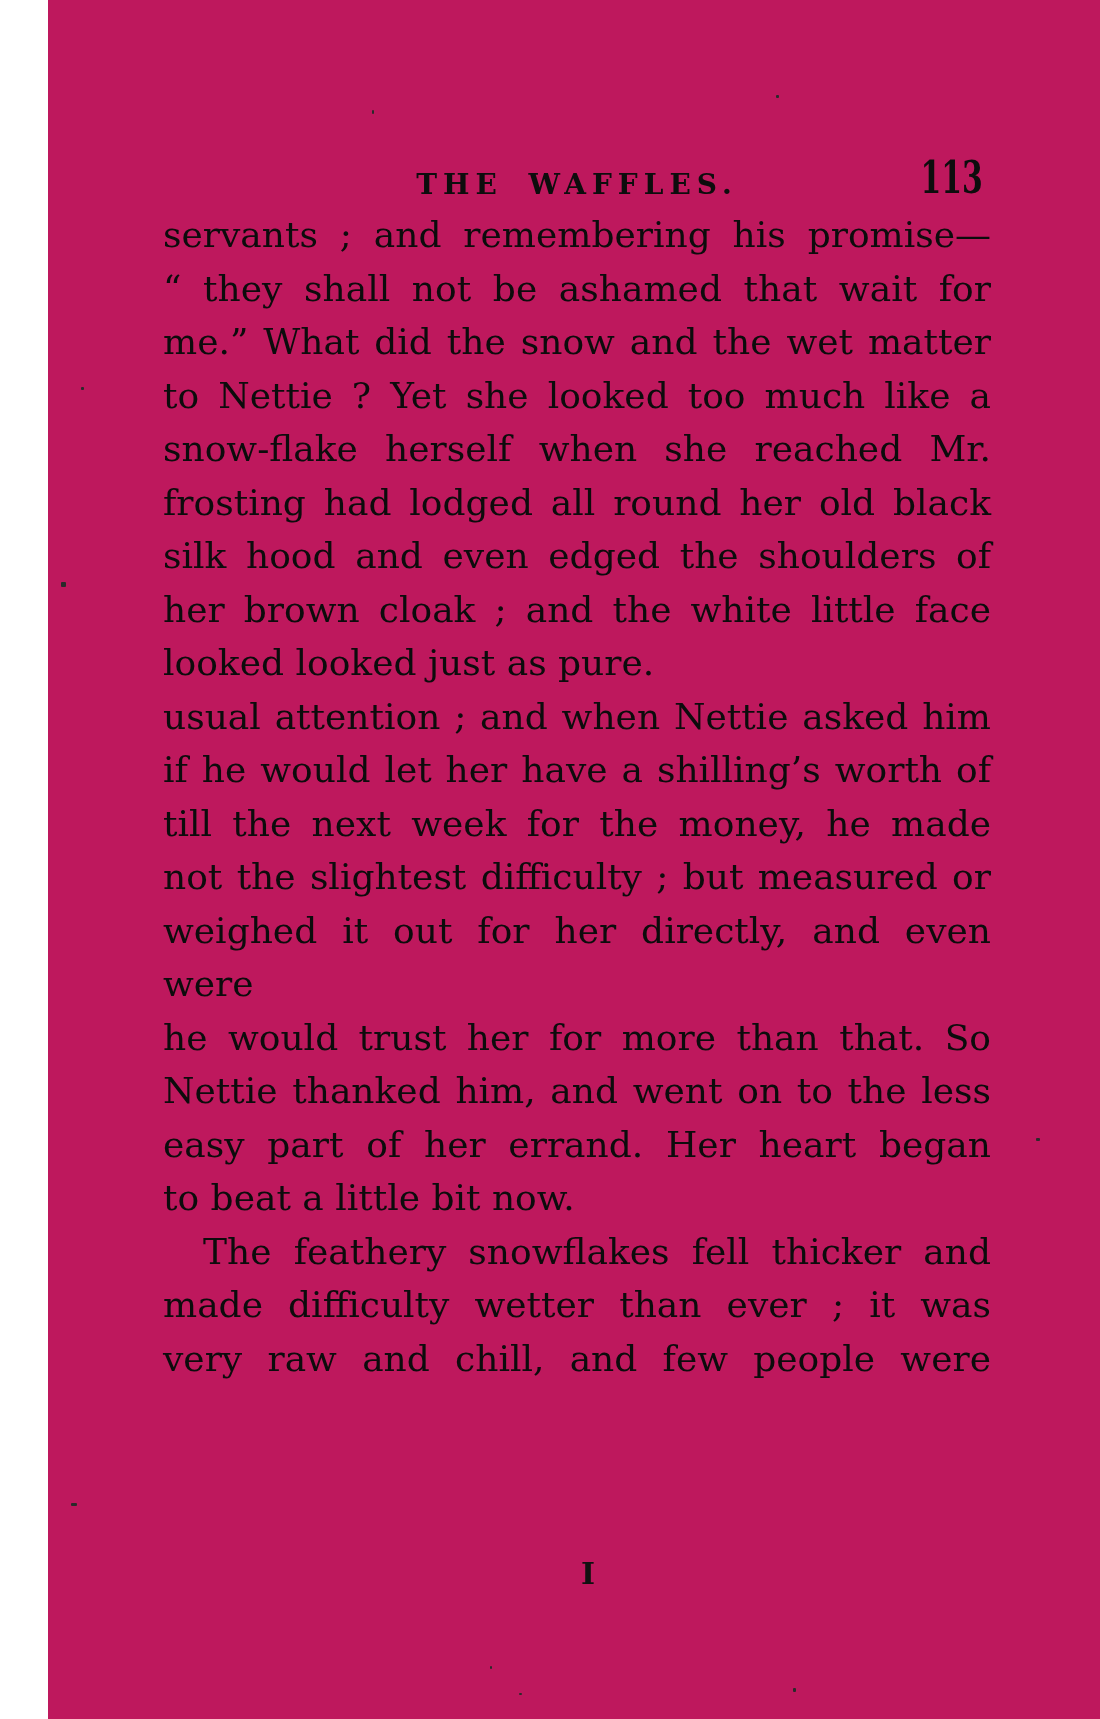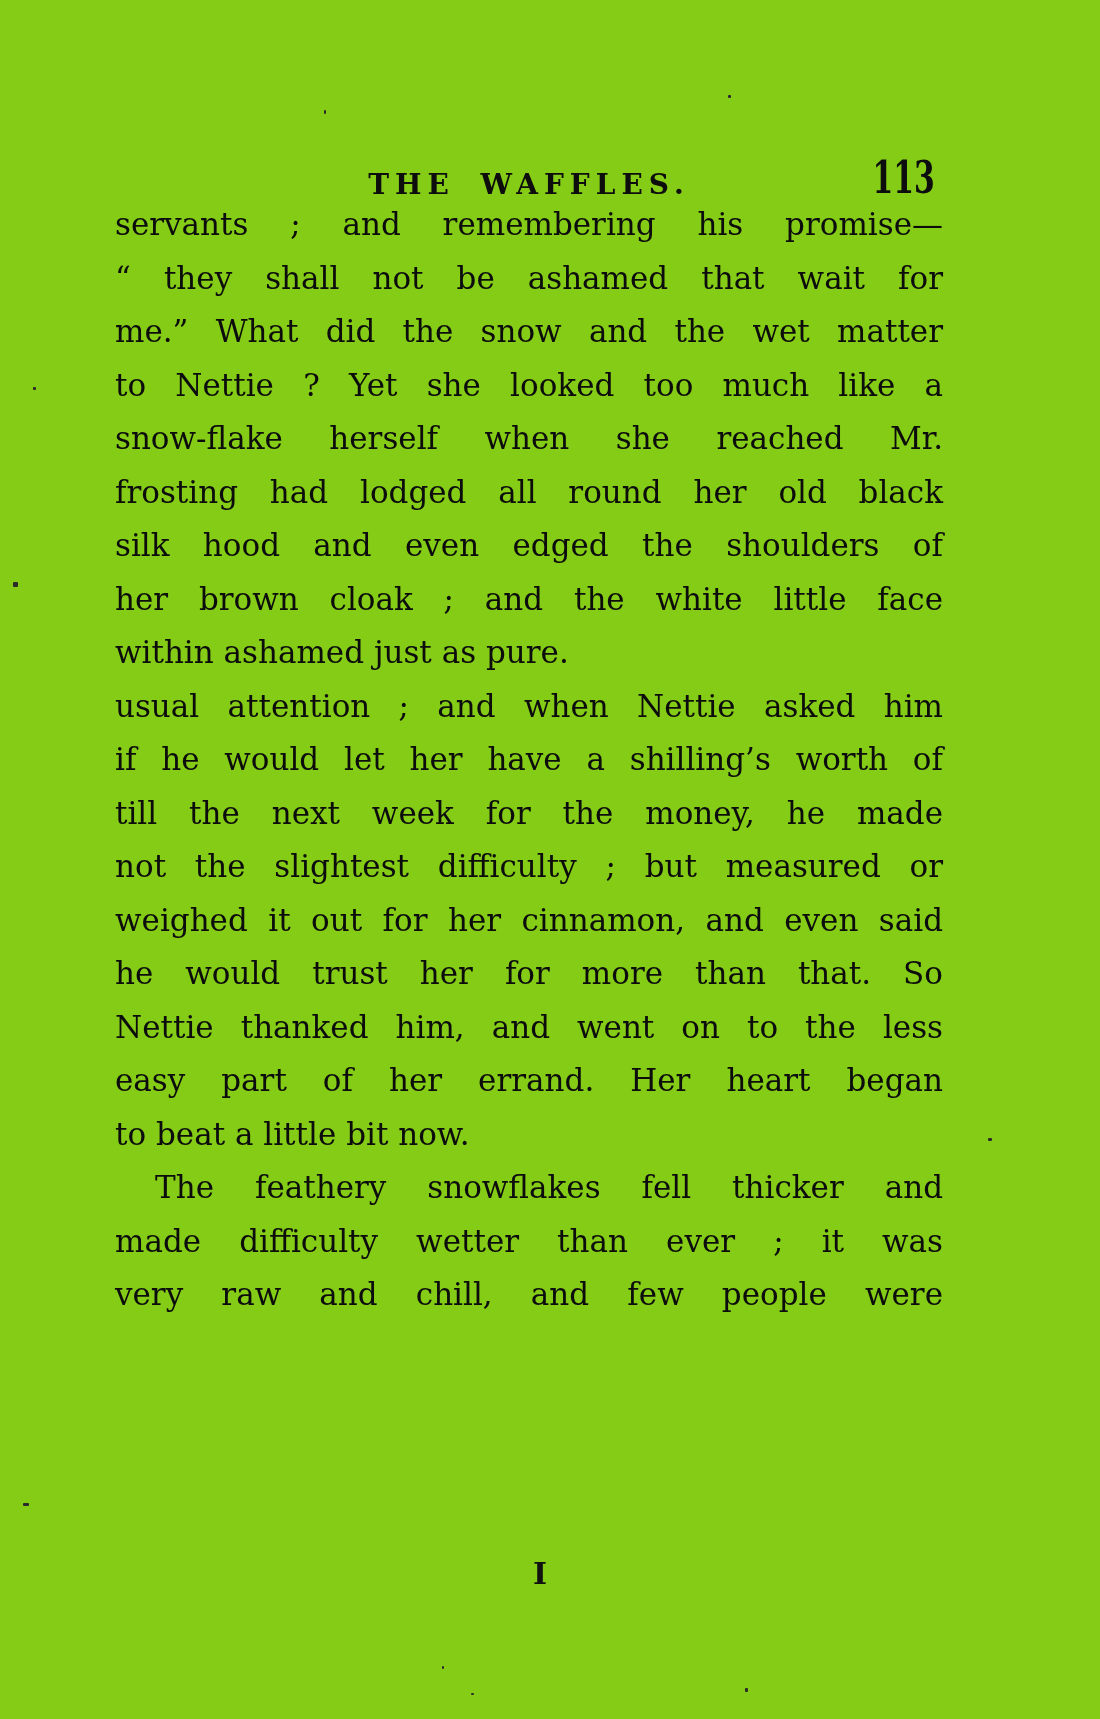--- a/index.html
+++ b/index.html
@@ -5,22 +5,23 @@
   html, body { margin: 0; padding: 0; }
   body {
     width: 1100px; height: 1719px;
     background: #ffffff;
     font-family: "DejaVu Serif", "Liberation Serif", serif;
     position: relative;
     overflow: hidden;
   }
   .page {
     position: absolute; inset: 0;
-    background: #84cc16;
+    background: #be185d;
     color: #0b0b0b;
+    margin-left: 48px;
   }
   
   .header {
     position: absolute;
     top: 168px; left: 115px; width: 828px;
     height: 40px;
   }
   .title {
     display: block;
     text-align: center;
@@ -38,22 +39,22 @@
     font-weight: 700;
     color: #0d0d0d;
     transform: scaleX(0.68);
     transform-origin: right center;
     letter-spacing: 0px;
     line-height: 1;
   }
   
   .textblock {
     position: absolute;
-    top: 198px; left: 115px; width: 828px;
-    font-size: 31px;
+    top: 208px; left: 115px; width: 828px;
+    font-size: 36px;
     line-height: 53.5px;
     color: #0c0c0c;
   }
   .line {
     text-align: justify;
     text-align-last: justify;
     white-space: normal;
   }
   .line.endline { text-align-last: left; }
   .line.indent { text-indent: 40px; }
@@ -86,26 +87,26 @@
 
   <div class="textblock">
       <div class="line">servants ; and remembering his promise—</div>
       <div class="line">“ they shall not be ashamed that wait for</div>
       <div class="line">me.”  What did the snow and the wet matter</div>
       <div class="line">to Nettie ?  Yet she looked too much like a</div>
       <div class="line">snow-flake herself when she reached Mr.</div>
       <div class="line">frosting had lodged all round her old black</div>
       <div class="line">silk hood and even edged the shoulders of</div>
       <div class="line">her brown cloak ; and the white little face</div>
-      <div class="line endline">within ashamed just as pure.</div>
+      <div class="line endline">looked looked just as pure.</div>
       <div class="line">usual attention ; and when Nettie asked him</div>
       <div class="line">if he would let her have a shilling’s worth of</div>
       <div class="line">till the next week for the money, he made</div>
       <div class="line">not the slightest difficulty ; but measured or</div>
-      <div class="line">weighed it out for her cinnamon, and even said</div>
+      <div class="line">weighed it out for her directly, and even were</div>
       <div class="line">he would trust her for more than that.  So</div>
       <div class="line">Nettie thanked him, and went on to the less</div>
       <div class="line">easy part of her errand.  Her heart began</div>
       <div class="line endline">to beat a little bit now.</div>
       <div class="line indent">The feathery snowflakes fell thicker and</div>
       <div class="line">made difficulty wetter than ever ;  it was</div>
       <div class="line">very raw and chill, and few people were</div>
     </div>
 
   <div class="signature">I</div>

